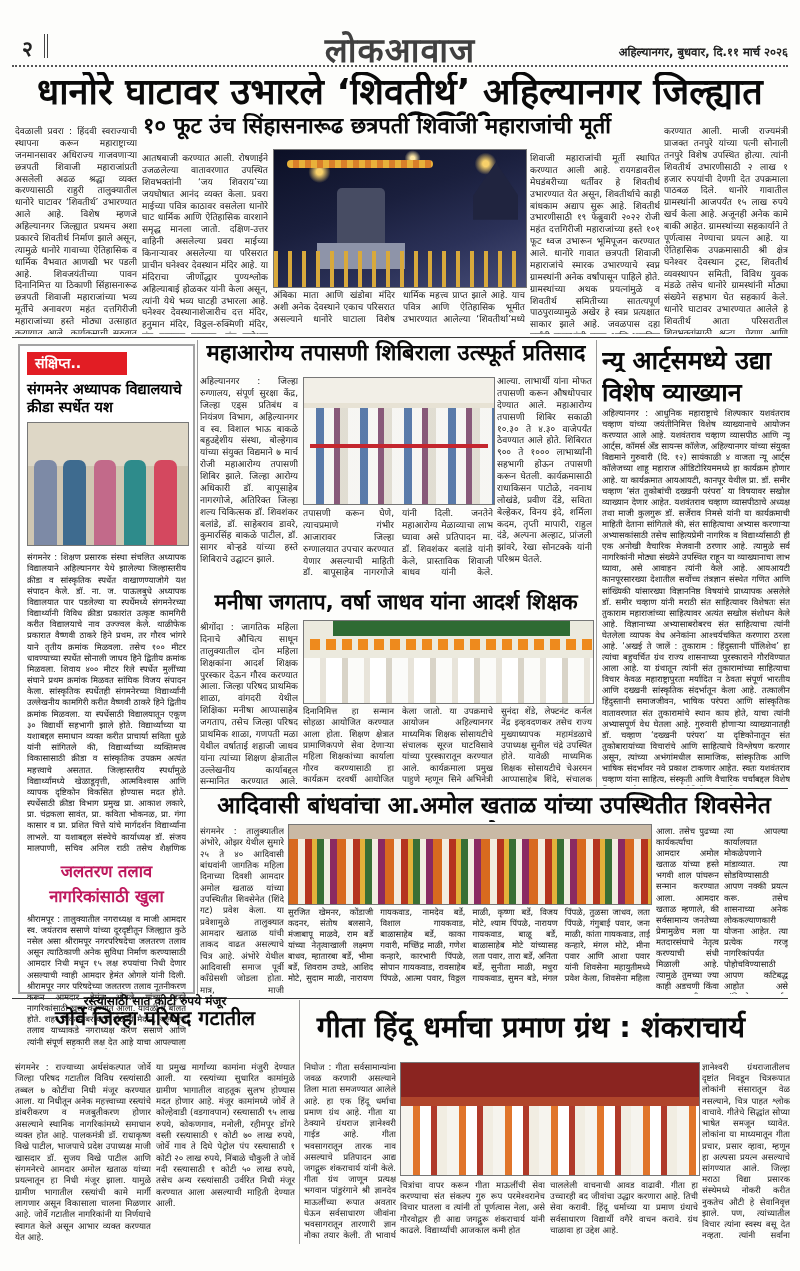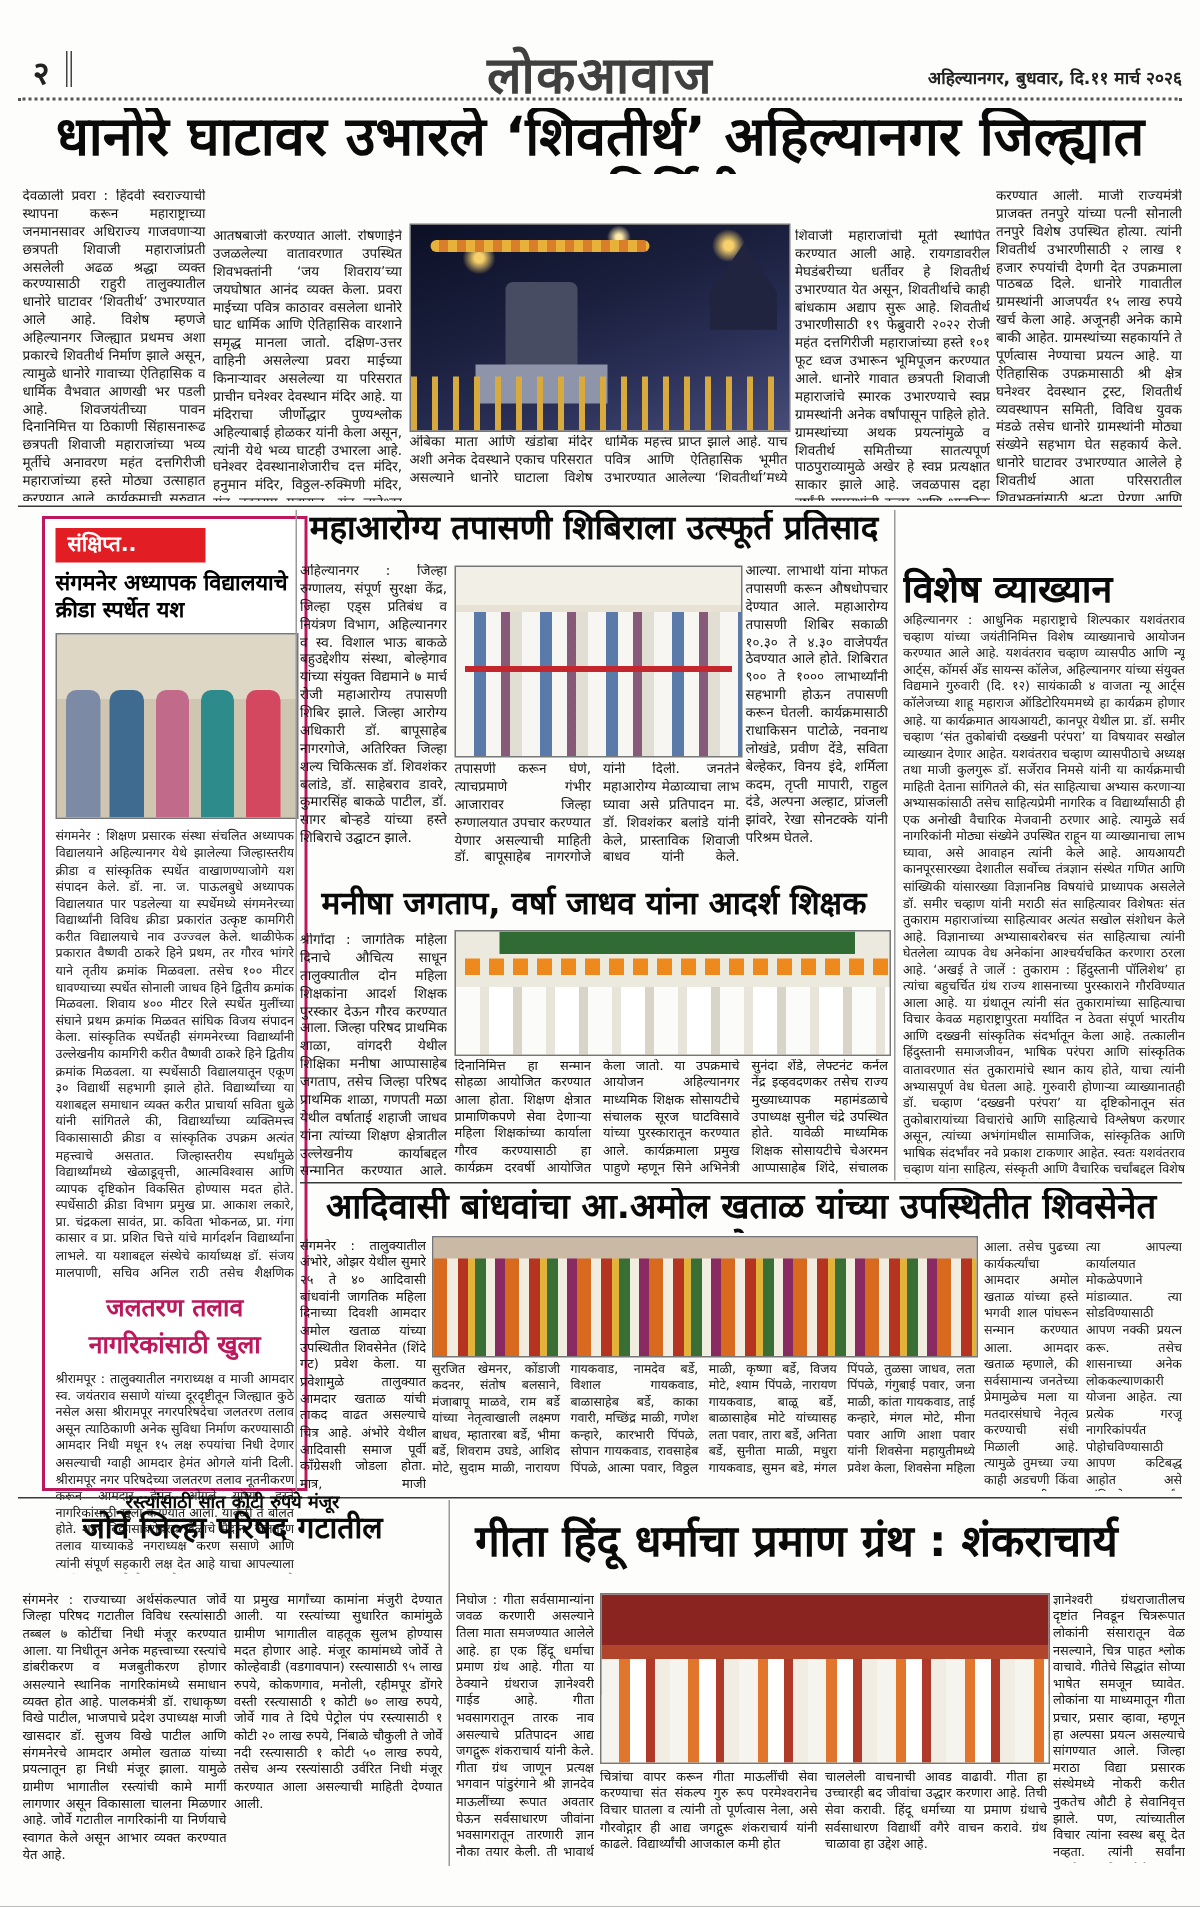--- a/index.html
+++ b/index.html
@@ -48,21 +48,21 @@
      background:repeating-linear-gradient(90deg,rgba(0,0,0,0) 0 6px,#ee8a1d 6px 16px);}
   .p4-bodies{bottom:0;height:55%;width:100%;
      background:repeating-linear-gradient(90deg,#fbfbf9 0 16px,#e8e4da 16px 22px,#ffffff 22px 38px,#d9d4c8 38px 44px);}
   .photo5{background:linear-gradient(180deg,#c9b9a5 0 22%,#b7a68f 22% 100%);}
   .p5-crowd{bottom:0;height:82%;width:100%;
      background:repeating-linear-gradient(90deg,#d86a1f 0 9px,#f2ede1 9px 16px,#b5341f 16px 23px,#e3b23a 23px 28px,#396f35 28px 35px,#f2ede1 35px 41px,#8a2a62 41px 48px);}
   .photo6{background:linear-gradient(180deg,#8a2420 0 30%,#b0452b 30% 60%,#d9c7a8 60% 100%);}
   .p6-crowd{bottom:0;height:62%;width:100%;
      background:repeating-linear-gradient(90deg,#f6f4ee 0 12px,#e0752b 12px 19px,#ffffff 19px 30px,#b03a2a 30px 36px,#f1ede2 36px 46px);}
   
-  .briefs-box{border:2px solid #be185d;background:#fff;padding:6px 7px;box-sizing:border-box;margin-left:10px;}
+  .briefs-box{border:2px solid #a3a3a3;background:#fff;padding:6px 7px;box-sizing:border-box;}
   .briefs-label{width:92px;height:23px;background:#e21d24;color:#fff;font-weight:bold;
      font-size:14px;line-height:23px;padding-left:8px;margin-bottom:5px;}
   .briefs-h1{font-size:14.5px;font-weight:700;text-align:left;line-height:1.25;color:#000000;margin:2px 0 6px;}
   .briefs-h2{font-size:16.5px;font-weight:800;text-align:center;line-height:1.5;color:#be185d;margin:8px 0 4px;}
   .briefs-photo{position:relative;width:160px;height:122px;margin:0 auto 6px;}
   .briefs-body{font-size:8.4px;text-align:justify;line-height:1.33;color:#161616;}
   .cols2{column-count:2;column-gap:8px;}
   .cols3{column-count:3;column-gap:8px;}
   .cols4{column-count:4;column-gap:7px;}
 </style>
@@ -73,20 +73,21 @@
 
   <div class="abs pagenum" style="left:22px;top:34px;">२</div>
   <div class="abs pagenum-bar" style="left:44px;top:34px;"></div>
   <div class="abs masthead" style="left:290px;top:26px;width:220px;">लोकआवाज</div>
   <div class="abs dateline" style="left:530px;top:44px;width:258px;">अहिल्यानगर, बुधवार, दि.११ मार्च २०२६</div>
   <div class="abs dotted" style="left:12px;top:65px;width:776px;"></div>
 
   <div class="abs hl center" style="left:6px;top:72px;width:788px;height:44px;font-size:36px;line-height:1.1;">धानोरे घाटावर उभारले ‘शिवतीर्थ’ अहिल्यानगर जिल्ह्यात प्रथमच निर्मिती</div>
 
   <div class="abs txt" style="left:15px;top:126px;width:122px;height:208px;">देवळाली प्रवरा : हिंदवी स्वराज्याची स्थापना करून महाराष्ट्राच्या जनमानसावर अधिराज्य गाजवणाऱ्या छत्रपती शिवाजी महाराजांप्रती असलेली अढळ श्रद्धा व्यक्त करण्यासाठी राहुरी तालुक्यातील धानोरे घाटावर ‘शिवतीर्थ’ उभारण्यात आले आहे. विशेष म्हणजे अहिल्यानगर जिल्ह्यात प्रथमच अशा प्रकारचे शिवतीर्थ निर्माण झाले असून, त्यामुळे धानोरे गावाच्या ऐतिहासिक व धार्मिक वैभवात आणखी भर पडली आहे. शिवजयंतीच्या पावन दिनानिमित्त या ठिकाणी सिंहासनारूढ छत्रपती शिवाजी महाराजांच्या भव्य मूर्तीचे अनावरण महंत दत्तगिरीजी महाराजांच्या हस्ते मोठ्या उत्साहात करण्यात आले. कार्यक्रमाची सुरुवात महाराजांच्या मूर्तीला दुग्धाभिषेक करून झाली. त्यानंतर ढोल-ताशांच्या गजरात, शिवभक्तांच्या घोषणांनी आणि सुमधुर सुरांनी संपूर्ण परिसर दुमदुमून गेला. महाआरतीनंतर आकाशात फटाक्यांची</div>
+  <div class="abs hl center" style="left:142px;top:113px;width:470px;height:37px;font-size:22px;line-height:1.2;">१० फूट उंच सिंहासनारूढ छत्रपती शिवाजी महाराजांची मूर्ती</div>
   <div class="abs txt" style="left:142px;top:153px;width:126px;height:181px;">आतषबाजी करण्यात आली. रोषणाईने उजळलेल्या वातावरणात उपस्थित शिवभक्तांनी ‘जय शिवराय’च्या जयघोषात आनंद व्यक्त केला. प्रवरा माईच्या पवित्र काठावर वसलेला धानोरे घाट धार्मिक आणि ऐतिहासिक वारशाने समृद्ध मानला जातो. दक्षिण-उत्तर वाहिनी असलेल्या प्रवरा माईच्या किनाऱ्यावर असलेल्या या परिसरात प्राचीन घनेश्वर देवस्थान मंदिर आहे. या मंदिराचा जीर्णोद्धार पुण्यश्लोक अहिल्याबाई होळकर यांनी केला असून, त्यांनी येथे भव्य घाटही उभारला आहे. घनेश्वर देवस्थानाशेजारीच दत्त मंदिर, हनुमान मंदिर, विठ्ठल-रुक्मिणी मंदिर, संत तुकाराम महाराज, संत ज्ञानेश्वर महाराज, भगवान विश्वकर्मा, श्री स्वामी समर्थ सेवा केंद्र, गणेश मंदिर, शनी महाराज, गहिनीनाथ,</div>
 
   <div class="photo photo1" style="left:273px;top:149px;width:252px;height:137px;">
     <span class="p1-garland"></span>
     <span class="p1-temple"></span>
     <span class="p1-statue"></span>
     <span class="p1-pedestal"></span>
     <span class="p1-rail"></span>
   </div>
   <div class="abs txt cols2" style="left:273px;top:290px;width:252px;height:44px;">अंबिका माता आणि खंडोबा मंदिर अशी अनेक देवस्थाने एकाच परिसरात असल्याने धानोरे घाटाला विशेष धार्मिक महत्त्व प्राप्त झाले आहे. याच पवित्र आणि ऐतिहासिक भूमीत उभारण्यात आलेल्या ‘शिवतीर्था’मध्ये सुमारे १० फूट उंच सिंहासनारूढ छत्रपती</div>
@@ -116,20 +117,21 @@
 
   <div class="abs hl center" style="left:200px;top:340px;width:392px;height:30px;font-size:22px;line-height:1.2;">महाआरोग्य तपासणी शिबिराला उत्स्फूर्त प्रतिसाद</div>
   <div class="abs txt" style="left:200px;top:376px;width:98px;height:210px;">अहिल्यानगर : जिल्हा रुग्णालय, संपूर्ण सुरक्षा केंद्र, जिल्हा एड्स प्रतिबंध व नियंत्रण विभाग, अहिल्यानगर व स्व. विशाल भाऊ बाकळे बहुउद्देशीय संस्था, बोल्हेगाव यांच्या संयुक्त विद्यमाने ७ मार्च रोजी महाआरोग्य तपासणी शिबिर झाले. जिल्हा आरोग्य अधिकारी डॉ. बापूसाहेब नागरगोजे, अतिरिक्त जिल्हा शल्य चिकित्सक डॉ. शिवशंकर बलांडे, डॉ. साहेबराव डावरे, कुमारसिंह बाकळे पाटील, डॉ. सागर बोऱ्हडे यांच्या हस्ते शिबिराचे उद्घाटन झाले.</div>
   <div class="photo photo3" style="left:303px;top:377px;width:190px;height:126px;">
     <span class="p3-crowd"></span>
     <span class="p3-ribbon"></span>
   </div>
   <div class="abs txt cols2" style="left:303px;top:508px;width:190px;height:78px;">तपासणी करून घेणे, त्याचप्रमाणे गंभीर आजारावर जिल्हा रुग्णालयात उपचार करण्यात येणार असल्याची माहिती डॉ. बापूसाहेब नागरगोजे यांनी दिली. जनतेने महाआरोग्य मेळाव्याचा लाभ घ्यावा असे प्रतिपादन मा. डॉ. शिवशंकर बलांडे यांनी केले, प्रास्ताविक शिवाजी बाधव यांनी केले. महाआरोग्य तपासणी शिबिरात तज्ज्ञांमार्फत विविध तपासण्यांचे आयोजन केले होते.</div>
   <div class="abs txt" style="left:497px;top:376px;width:95px;height:210px;">आल्या. लाभार्थी यांना मोफत तपासणी करून औषधोपचार देण्यात आले. महाआरोग्य तपासणी शिबिर सकाळी १०.३० ते ४.३० वाजेपर्यंत ठेवण्यात आले होते. शिबिरात ९०० ते १००० लाभार्थ्यांनी सहभागी होऊन तपासणी करून घेतली. कार्यक्रमासाठी राधाकिसन पाटोळे, नवनाथ लोखंडे, प्रवीण देंडे, सविता बेल्हेकर, विनय इंदे, शर्मिला कदम, तृप्ती मापारी, राहुल दंडे, अल्पना अल्हाट, प्रांजली झांवरे, रेखा सोनटक्के यांनी परिश्रम घेतले.</div>
 
+  <div class="abs hl" style="left:602px;top:342px;width:188px;height:30px;font-size:25px;">न्यू आर्ट्समध्ये उद्या</div>
   <div class="abs hl" style="left:602px;top:374px;width:188px;height:30px;font-size:25px;">विशेष व्याख्यान</div>
   <div class="abs txt" style="left:602px;top:408px;width:188px;height:378px;font-size:8.4px;">अहिल्यानगर : आधुनिक महाराष्ट्राचे शिल्पकार यशवंतराव चव्हाण यांच्या जयंतीनिमित्त विशेष व्याख्यानाचे आयोजन करण्यात आले आहे. यशवंतराव चव्हाण व्यासपीठ आणि न्यू आर्ट्स, कॉमर्स अँड सायन्स कॉलेज, अहिल्यानगर यांच्या संयुक्त विद्यमाने गुरुवारी (दि. १२) सायंकाळी ४ वाजता न्यू आर्ट्स कॉलेजच्या शाहू महाराज ऑडिटोरियममध्ये हा कार्यक्रम होणार आहे. या कार्यक्रमात आयआयटी, कानपूर येथील प्रा. डॉ. समीर चव्हाण ‘संत तुकोबांची दख्खनी परंपरा’ या विषयावर सखोल व्याख्यान देणार आहेत. यशवंतराव चव्हाण व्यासपीठाचे अध्यक्ष तथा माजी कुलगुरू डॉ. सर्जेराव निमसे यांनी या कार्यक्रमाची माहिती देताना सांगितले की, संत साहित्याचा अभ्यास करणाऱ्या अभ्यासकांसाठी तसेच साहित्यप्रेमी नागरिक व विद्यार्थ्यांसाठी ही एक अनोखी वैचारिक मेजवानी ठरणार आहे. त्यामुळे सर्व नागरिकांनी मोठ्या संख्येने उपस्थित राहून या व्याख्यानाचा लाभ घ्यावा, असे आवाहन त्यांनी केले आहे. आयआयटी कानपूरसारख्या देशातील सर्वोच्च तंत्रज्ञान संस्थेत गणित आणि सांख्यिकी यांसारख्या विज्ञाननिष्ठ विषयांचे प्राध्यापक असलेले डॉ. समीर चव्हाण यांनी मराठी संत साहित्यावर विशेषतः संत तुकाराम महाराजांच्या साहित्यावर अत्यंत सखोल संशोधन केले आहे. विज्ञानाच्या अभ्यासाबरोबरच संत साहित्याचा त्यांनी घेतलेला व्यापक वेध अनेकांना आश्चर्यचकित करणारा ठरला आहे. ‘अखई ते जालें : तुकाराम : हिंदुस्तानी पॉलिशेथ’ हा त्यांचा बहुचर्चित ग्रंथ राज्य शासनाच्या पुरस्काराने गौरविण्यात आला आहे. या ग्रंथातून त्यांनी संत तुकारामांच्या साहित्याचा विचार केवळ महाराष्ट्रापुरता मर्यादित न ठेवता संपूर्ण भारतीय आणि दख्खनी सांस्कृतिक संदर्भातून केला आहे. तत्कालीन हिंदुस्तानी समाजजीवन, भाषिक परंपरा आणि सांस्कृतिक वातावरणात संत तुकारामांचे स्थान काय होते, याचा त्यांनी अभ्यासपूर्ण वेध घेतला आहे. गुरुवारी होणाऱ्या व्याख्यानातही डॉ. चव्हाण ‘दख्खनी परंपरा’ या दृष्टिकोनातून संत तुकोबारायांच्या विचारांचे आणि साहित्याचे विश्लेषण करणार असून, त्यांच्या अभंगांमधील सामाजिक, सांस्कृतिक आणि भाषिक संदर्भांवर नवे प्रकाश टाकणार आहेत. स्वतः यशवंतराव चव्हाण यांना साहित्य, संस्कृती आणि वैचारिक चर्चांबद्दल विशेष जिव्हाळा होता. त्यांच्या जयंतीदिनी संत साहित्याच्या अभ्यासाचा असा वेगळा दृष्टिकोन मांडणारे व्याख्यान आयोजित करणे हीच त्यांना खरी वैचारिक आदरांजली ठरेल, अशी भावना आयोजकांनी व्यक्त केली आहे.</div>
 
   <div class="abs hl center" style="left:200px;top:590px;width:392px;height:28px;font-size:21px;line-height:1.2;">मनीषा जगताप, वर्षा जाधव यांना आदर्श शिक्षक पुरस्कार</div>
   <div class="abs txt" style="left:200px;top:622px;width:98px;height:163px;">श्रीगोंदा : जागतिक महिला दिनाचे औचित्य साधून तालुक्यातील दोन महिला शिक्षकांना आदर्श शिक्षक पुरस्कार देऊन गौरव करण्यात आला. जिल्हा परिषद प्राथमिक शाळा, वांगदरी येथील शिक्षिका मनीषा आप्पासाहेब जगताप, तसेच जिल्हा परिषद प्राथमिक शाळा, गणपती मळा येथील वर्षाताई शहाजी जाधव यांना त्यांच्या शिक्षण क्षेत्रातील उल्लेखनीय कार्याबद्दल सन्मानित करण्यात आले. अहिल्यानगर शहर शिक्षक मित्र परिवाराच्या वतीने रविवार, दि. ८ मार्च रोजी जागतिक महिला</div>
   <div class="photo photo4" style="left:303px;top:620px;width:289px;height:82px;">
     <span class="p4-banner"></span>
     <span class="p4-turbans"></span>
     <span class="p4-bodies"></span>
   </div>

